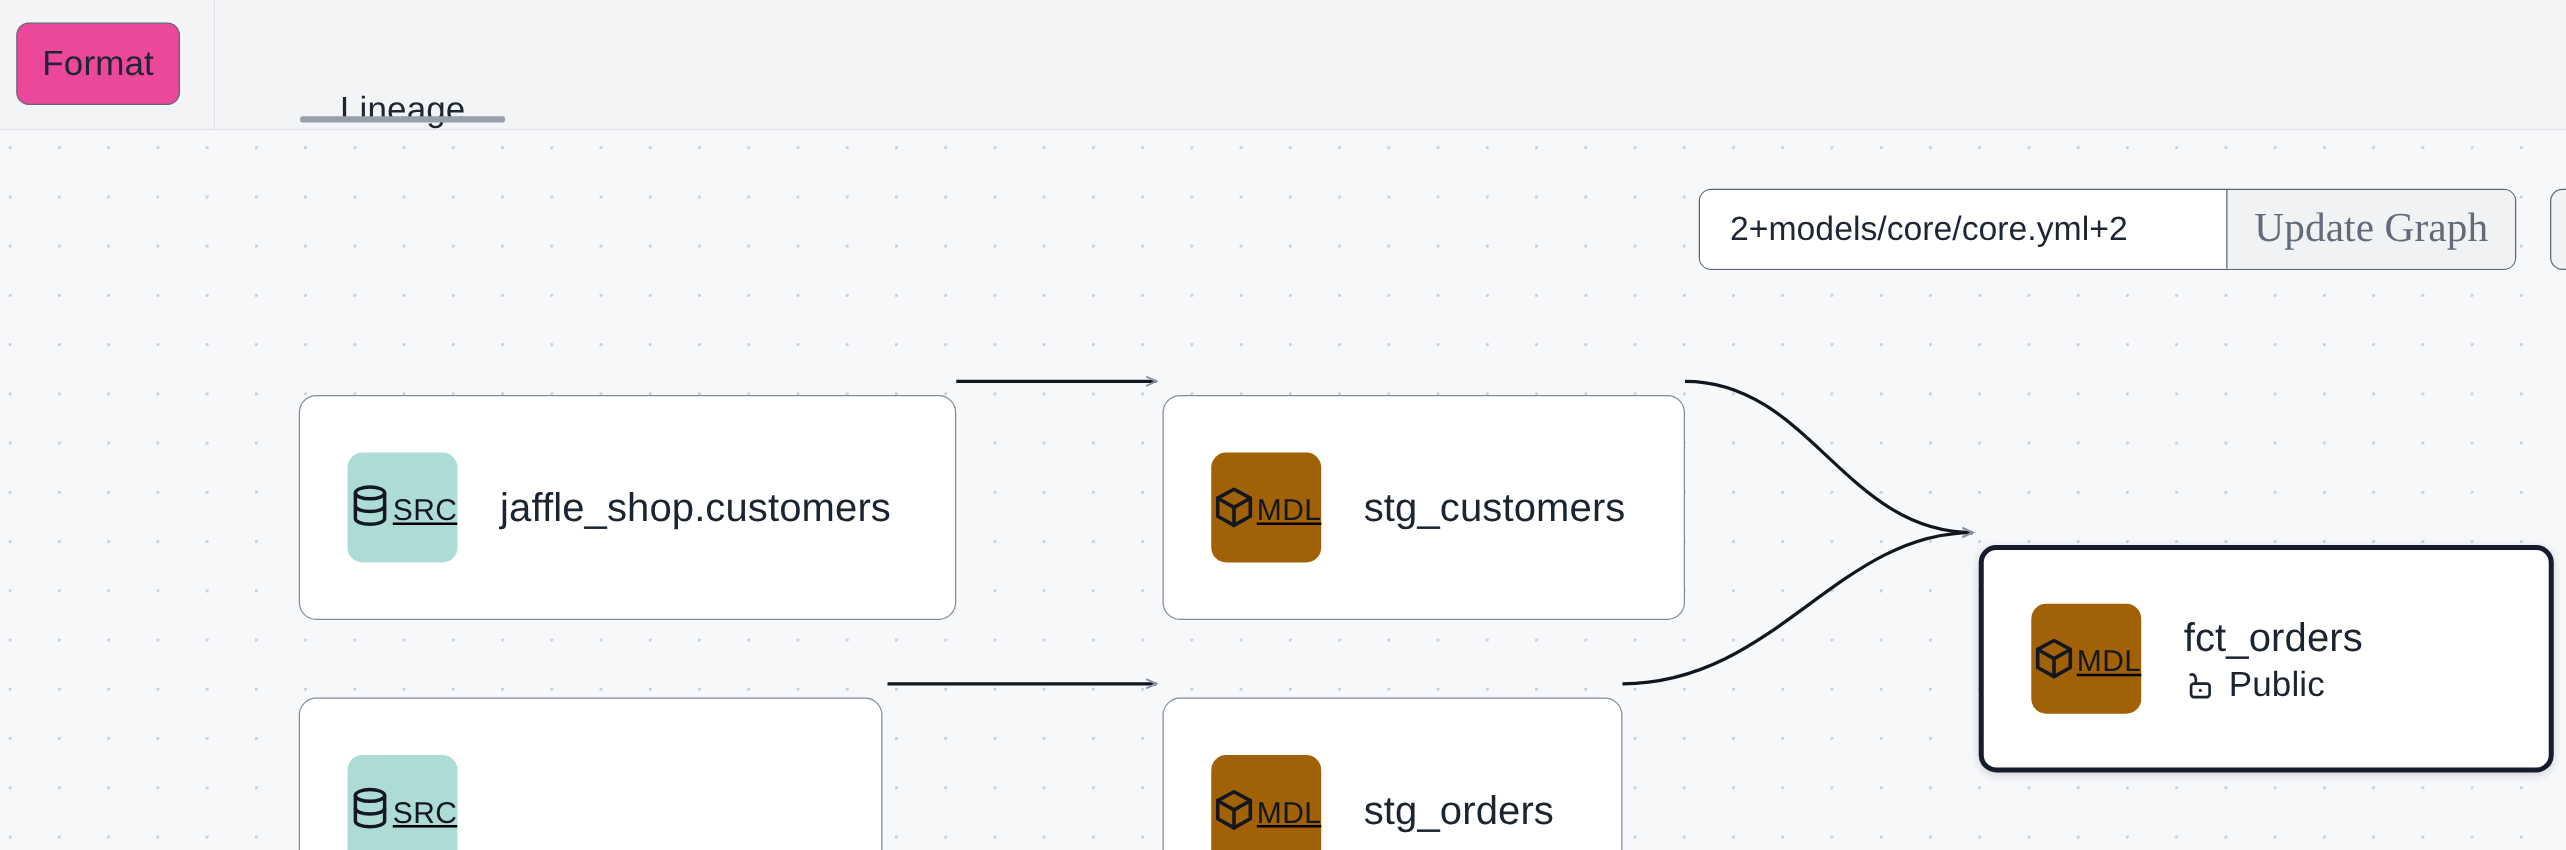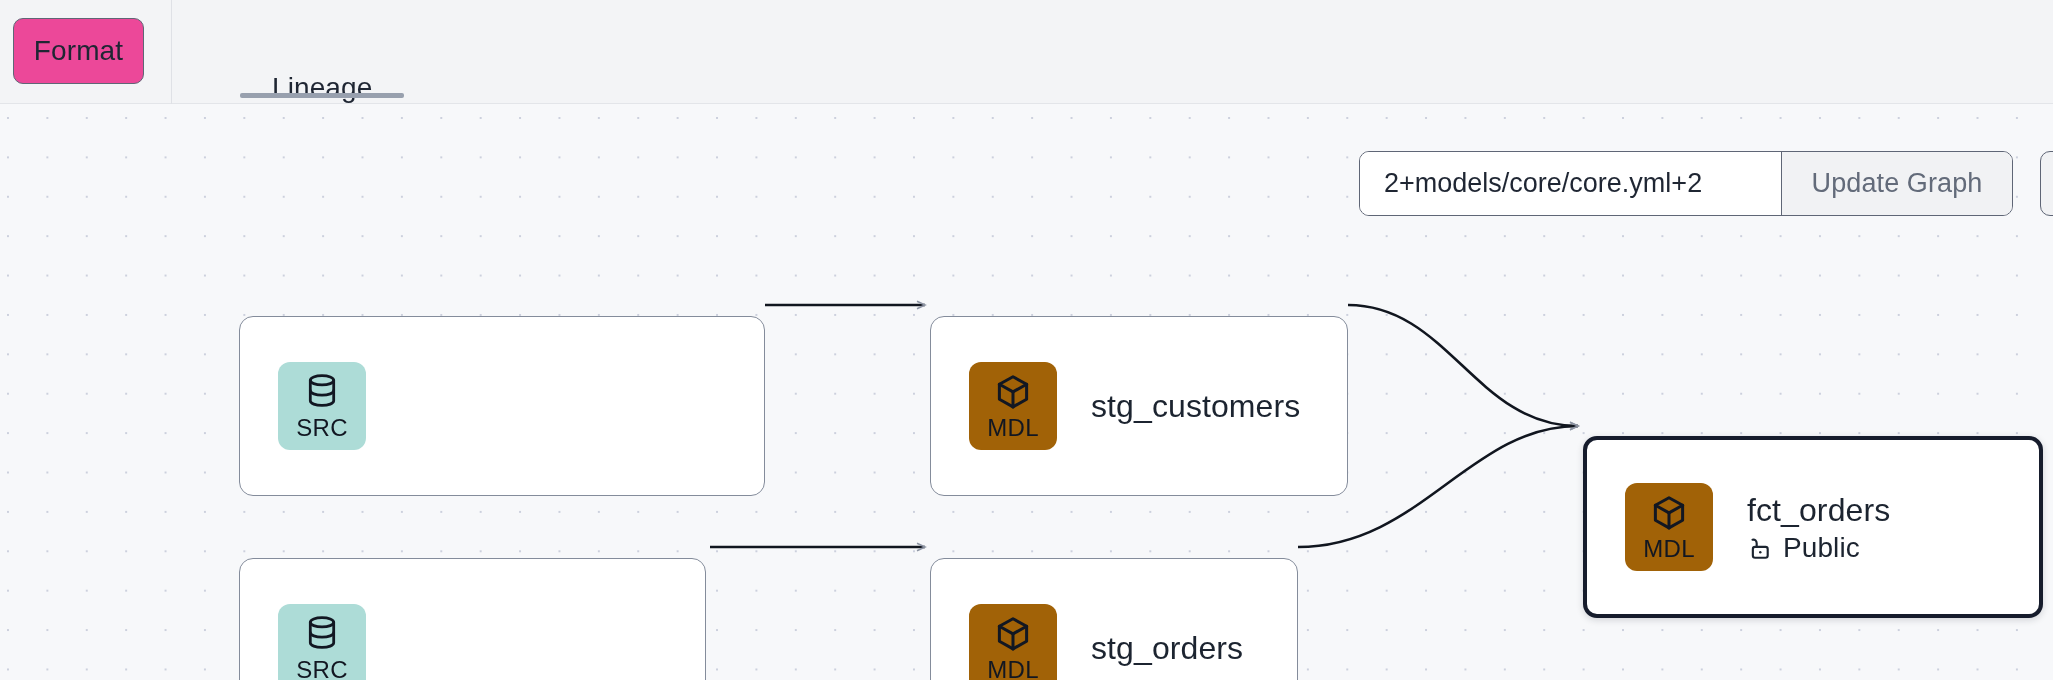--- a/index.html
+++ b/index.html
@@ -139,23 +139,23 @@
     color: #1f2633;
     font-family: "Liberation Sans", sans-serif;
   }
 
   #update-graph-button {
     width: 231px;
     height: 100%;
     background: #f1f2f4;
     border: none;
     border-left: 1.6px solid #5f6676;
-    font-size: 27px;
+    font-size: 33px;
     color: #636b7a;
-    font-family: Liberation Sans, sans-serif;
+    font-family: Liberation Serif, serif;
     cursor: pointer;
     display: flex;
     align-items: center;
     justify-content: center;
     letter-spacing: 0.1px;
   }
 
   #overflow-control {
     position: absolute;
     left: 2040px; top: 47px;
@@ -182,24 +182,24 @@
   .node.selected {
     border: 4px solid #161c2c;
     box-shadow: 0 2px 7px rgba(20,25,40,0.16);
   }
 
   .badge {
     width: 88px;
     height: 88px;
     border-radius: 12px;
     display: flex;
-    flex-direction: column;
     align-items: center;
     justify-content: center;
     flex: none;
+    text-decoration: underline;
   }
 
   .badge.src { background: #addcd7; }
   .badge.mdl { background: #a16207; text-align: center; }
 
   .badge svg { display: block; }
 
   .badge-text {
     font-size: 24px;
     color: #121722;
@@ -277,20 +277,23 @@
     </svg>
 
     <div class="node" style="left:239px; top:212px; width:526px; height:180px;">
       <div class="badge src">
         <svg width="36" height="38" viewBox="0 0 24 26" fill="none" stroke="#121722" stroke-width="1.9" stroke-linecap="round" stroke-linejoin="round">
           <ellipse cx="12" cy="5" rx="8" ry="3.2"></ellipse>
           <path d="M4 5 V19 C4 20.8 7.6 22.2 12 22.2 C16.4 22.2 20 20.8 20 19 V5"></path>
           <path d="M4 12 C4 13.8 7.6 15.2 12 15.2 C16.4 15.2 20 13.8 20 12"></path>
         </svg>
         <span class="badge-text">SRC</span>
+      </div>
+      <div class="node-body">
+        <div class="node-title">jaffle_shop.customers</div>
       </div>
     </div>
 
     <div class="node" style="left:930px; top:212px; width:418px; height:180px;">
       <div class="badge mdl">
         <svg width="38" height="38" viewBox="0 0 24 24" fill="none" stroke="#121722" stroke-width="1.9" stroke-linecap="round" stroke-linejoin="round">
           <path d="M12 2.4 L20.6 7.1 L20.6 16.6 L12 21.4 L3.4 16.6 L3.4 7.1 Z"></path>
           <path d="M3.4 7.1 L12 11.9 L20.6 7.1"></path>
           <path d="M12 11.9 L12 21.4"></path>
         </svg>

